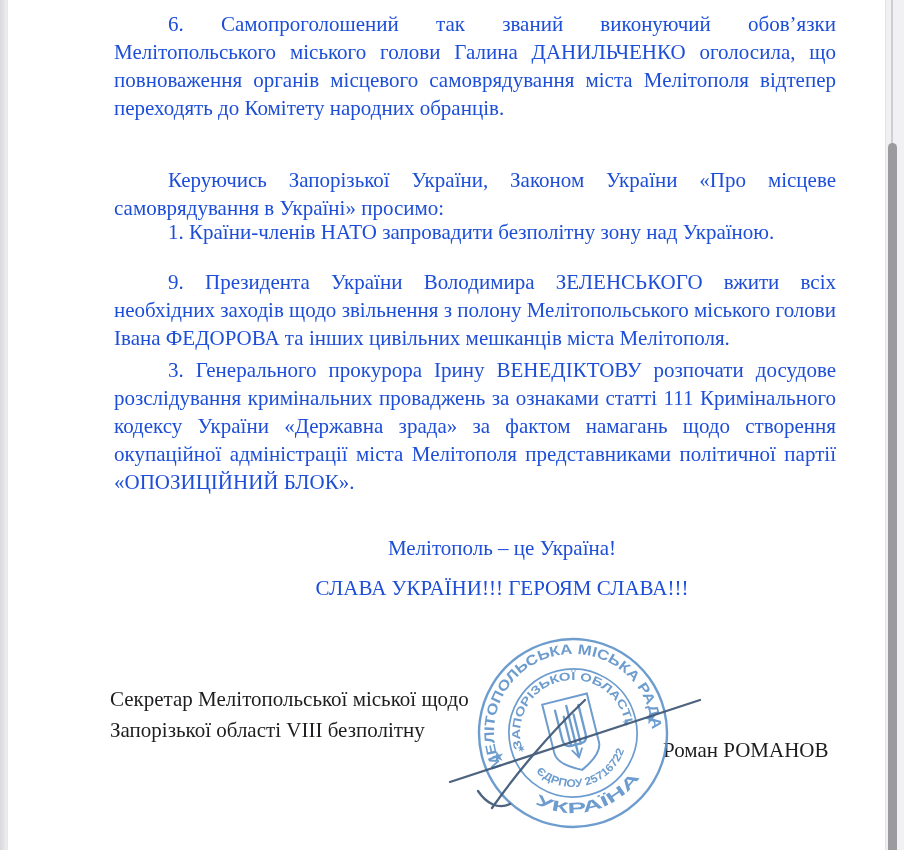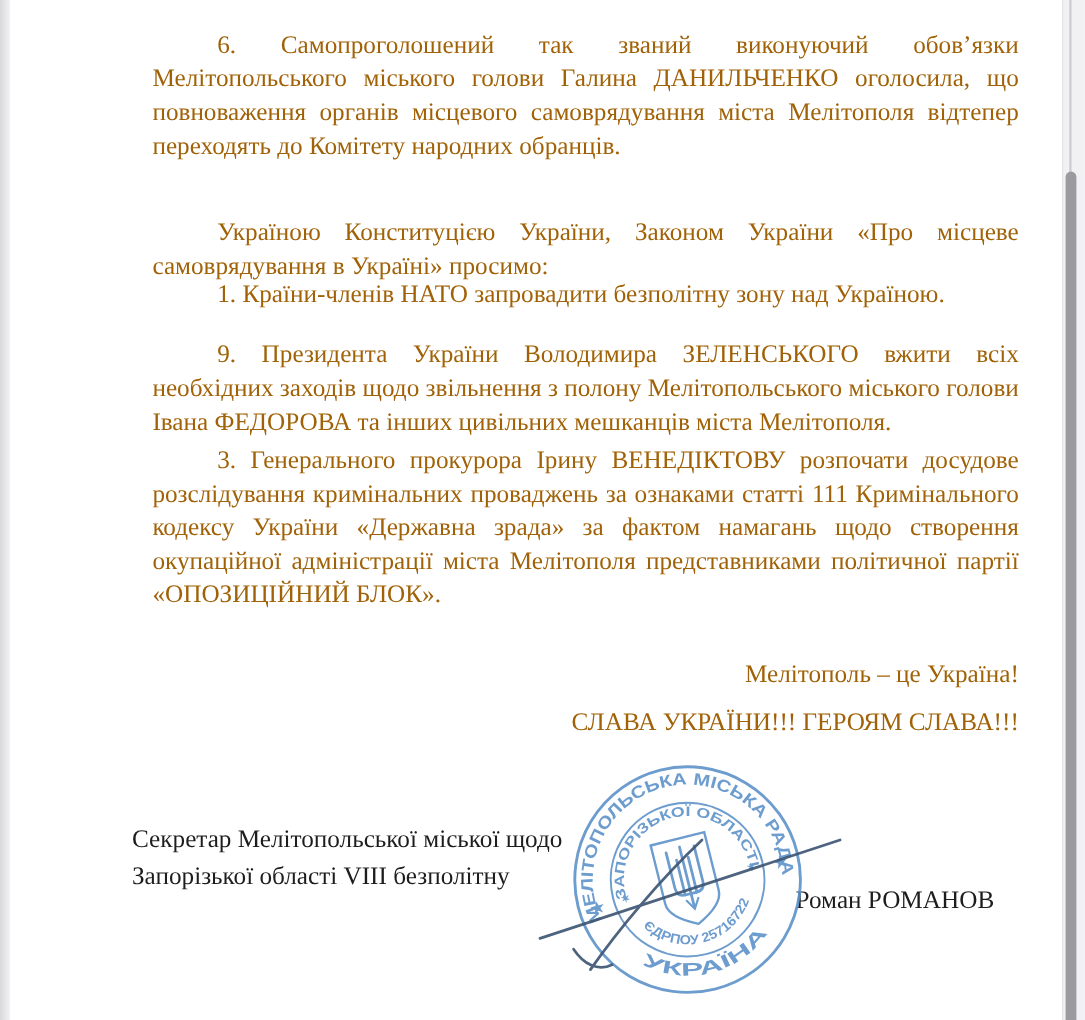--- a/index.html
+++ b/index.html
@@ -15,26 +15,26 @@
   }
   .left-strip {
     position: absolute; left: 0; top: 0; width: 7px; height: 100%;
     background: linear-gradient(90deg, #d9d9db, #eeeef0);
     border-right: 1px solid #e8e8ea;
   }
   .para {
     position: absolute;
     left: 110px; width: 722px;
     font-size: 21px; line-height: 28px;
-    color: #a16207;
+    color: #1d4ed8;
     text-align: justify;
     text-indent: 54px;
-    margin: 17px;
+    margin: 4px;
   }
-  .single { text-align: right; }
+  .single { text-align: center; }
   .closing {
     position: absolute; left: 110px; top: 684px; width: 480px;
     font-size: 21px; line-height: 31px; color: #1d1d1f;
   }
   .signer {
     position: absolute; left: 663px; top: 712px;
     font-size: 21px; line-height: 28px; color: #1d1d1f;
     white-space: nowrap;
     margin-top: 24px;
   }
@@ -71,21 +71,21 @@
 <body>
 
 <div class="page">
 
   <div class="left-strip"></div>
 
   <main>
 
     <p class="para" style="top:6px">6. Самопроголошений так званий виконуючий обов’язки Мелітопольського міського голови Галина ДАНИЛЬЧЕНКО оголосила, що повноваження органів місцевого самоврядування міста Мелітополя відтепер переходять до Комітету народних обранців.</p>
 
-    <p class="para" style="top:162px">Україною Конституцією України, Законом України «Про місцеве самоврядування в Україні» просимо:</p>
+    <p class="para" style="top:162px">Керуючись Запорізької України, Законом України «Про місцеве самоврядування в Україні» просимо:</p>
 
     <p class="para" style="top:214px">1. Країни-членів НАТО запровадити безполітну зону над Україною.</p>
 
     <p class="para" style="top:264px">9. Президента України Володимира ЗЕЛЕНСЬКОГО вжити всіх необхідних заходів щодо звільнення з полону Мелітопольського міського голови Івана ФЕДОРОВА та інших цивільних мешканців міста Мелітополя.</p>
 
     <p class="para" style="top:352px">3. Генерального прокурора Ірину ВЕНЕДІКТОВУ розпочати досудове розслідування кримінальних проваджень за ознаками статті 111 Кримінального кодексу України «Державна зрада» за фактом намагань щодо створення окупаційної адміністрації міста Мелітополя представниками політичної партії «ОПОЗИЦІЙНИЙ БЛОК».</p>
 
     <p class="para single" style="top:530px">Мелітополь – це Україна!</p>
 
     <p class="para single" style="top:570px">СЛАВА УКРАЇНИ!!! ГЕРОЯМ СЛАВА!!!</p>

